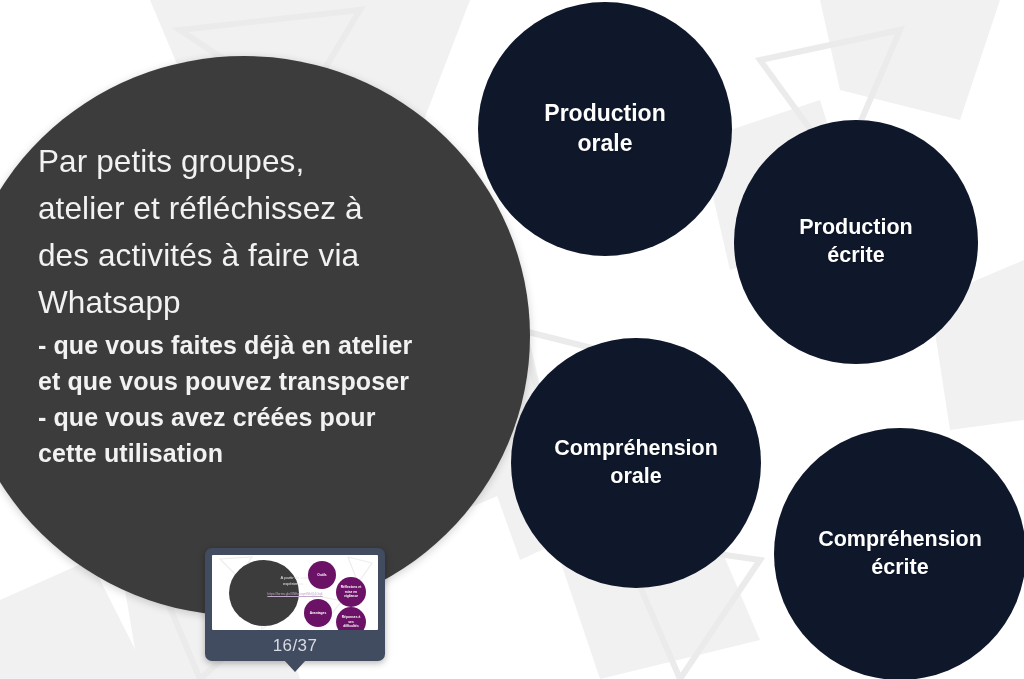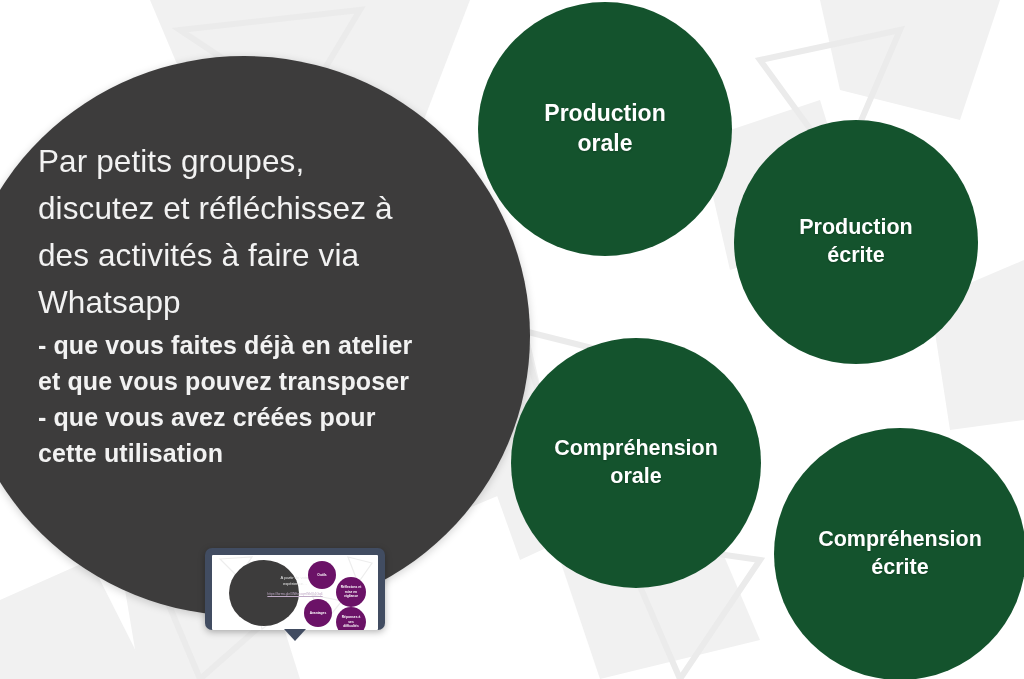--- a/index.html
+++ b/index.html
@@ -58,21 +58,21 @@
     font-weight: 700;
     letter-spacing: 0.1px;
     white-space: pre-wrap;
     margin-top: 1px;
   }
 
   
   .circle {
     position: absolute;
     border-radius: 50%;
-    background: #14532d;
+    background: #0f172a;
     display: flex;
     align-items: center;
     justify-content: center;
     text-align: center;
     color: #ffffff;
     font-weight: bold;
     box-sizing: border-box;
   }
   .circle .clabel {
     white-space: pre-line;
@@ -196,21 +196,21 @@
       <polygon points="520,330 640,360 570,500"></polygon>
       <polygon points="620,540 760,560 680,679"></polygon>
       <polygon points="150,560 290,600 200,679"></polygon>
       <polygon points="760,60 900,30 840,170"></polygon>
     </g>
   </svg>
 
   <div class="dark-blob"></div>
   <div class="dark-blob-text">
     <div class="headline">Par petits groupes,
-discutez et réfléchissez à
+atelier et réfléchissez à
 des activités à faire via
 Whatsapp</div>
     <div class="subline">- que vous faites déjà en atelier
 et que vous pouvez transposer
 - que vous avez créées pour
 cette utilisation</div>
   </div>
 
   <div class="circle" id="c-prod-orale">
     <span class="clabel">Production
@@ -245,16 +245,17 @@
       <div class="thumb-dark-url">https://forms.gle/XNEmoqmWbVk1Gq6</div>
       <div class="thumb-circle" id="t-c1">Outils</div>
       <div class="thumb-circle" id="t-c2">Réflexions et
 mise en
 vigilance</div>
       <div class="thumb-circle" id="t-c3">Avantages</div>
       <div class="thumb-circle" id="t-c4">Réponses à
 ses
 difficultés</div>
     </div>
+    <div class="nav-counter">16/37</div>
     <div class="nav-caret"></div>
   </div>
 
 </div>
 
 </body></html>

